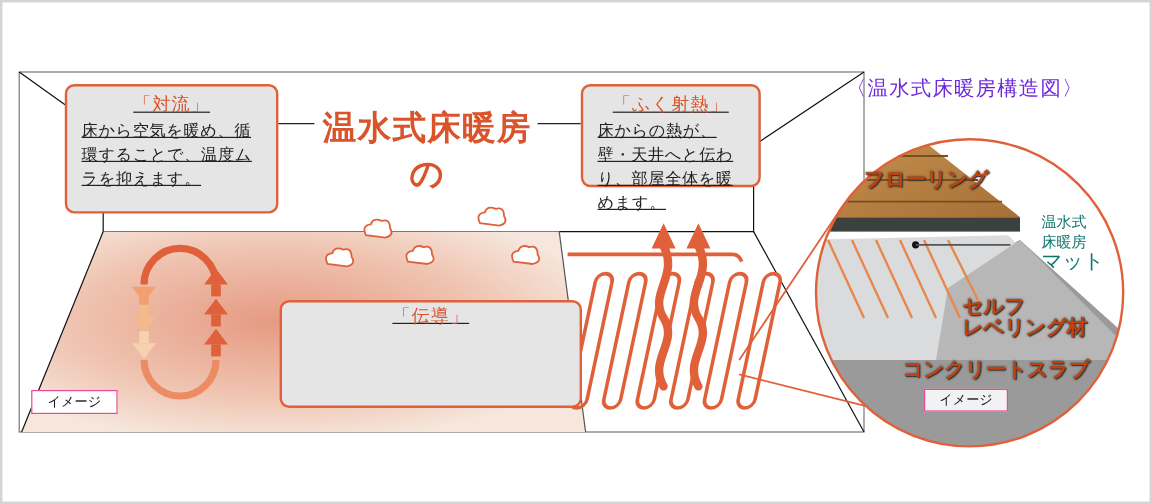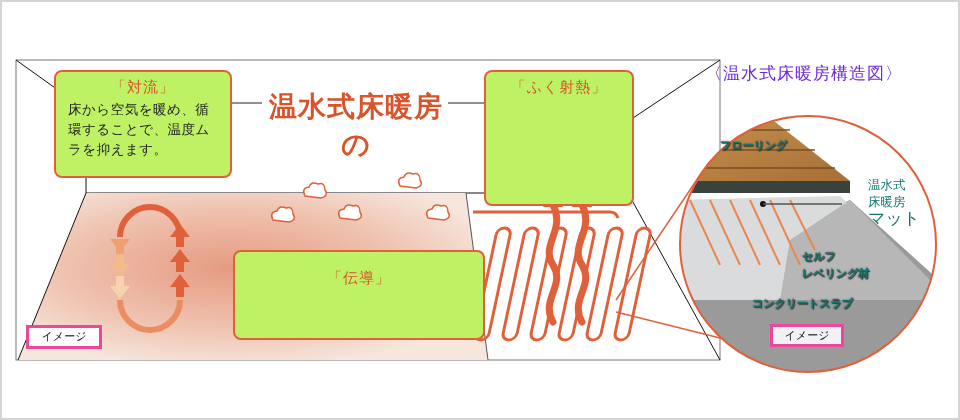--- a/index.html
+++ b/index.html
@@ -1,29 +1,29 @@
 <!DOCTYPE html>
 <html><head>
 <meta charset="utf-8">
 <style>
   html,body{margin:0;padding:0;}
   body{width:960px;height:420px;position:relative;background:#fff;font-family:"DejaVu Sans","Liberation Sans",sans-serif;overflow:hidden;}
   .frame{position:absolute;left:0;top:0;width:956px;height:416px;border:2px solid #d4d4d4;}
   svg.scene{position:absolute;left:0;top:0;}
-  .callout{position:absolute;background:#bef264;border:2px solid #e0603a;border-radius:8px;box-sizing:border-box;color:#222;}
+  .callout{position:absolute;background:#e5e5e5;border:2px solid #e0603a;border-radius:8px;box-sizing:border-box;color:#222;text-decoration:underline;}
   .callout .ttl{color:#d9532b;text-align:center;font-size:15px;margin-top:6px;letter-spacing:1px;}
   .callout .txt{font-size:13.5px;line-height:20px;padding:2px 10px 0 12px;letter-spacing:.5px;}
   .title{position:absolute;color:#d9532b;font-weight:bold;text-align:center;letter-spacing:1px;}
   .title .l1{font-size:28px;}
   .title .l2{font-size:23px;margin-top:2px;}
   .title .l2 .big{font-size:29px;}
-  .tag{position:absolute;background:#fff;border:3px solid #ec4899;font-size:11px;text-align:center;color:#111;}
+  .tag{position:absolute;background:#fff;border:1px solid #ec4899;font-size:11px;text-align:center;color:#111;}
   .diag-title{position:absolute;left:705px;top:62px;font-size:17px;color:#6d28d9;letter-spacing:1px;}
   .lbl{position:absolute;font-size:12.5px;color:#0f766e;line-height:17px;}
-  .lbl-w{position:absolute;font-size:11px;font-weight:bold;color:#0f766e;text-shadow:0 0 2px #333,1px 1px 1px #333;}
+  .lbl-w{position:absolute;font-size:17px;font-weight:bold;color:#c2410c;text-shadow:0 0 2px #333,1px 1px 1px #333;}
 </style>
 </head>
 <body>
 
 <div class="frame"></div>
 
 <svg class="scene" width="960" height="420">
   <defs>
     <radialGradient id="warm" cx="0.45" cy="0.45" r="0.6">
       <stop offset="0" stop-color="#e69a82"></stop>
@@ -128,26 +128,27 @@
 
 <div class="title" style="left:266px;top:88px;width:180px;">
   <div class="l1">温水式床暖房の</div>
 </div>
 
 <div class="callout" style="left:54px;top:70px;width:178px;height:108px;">
   <div class="ttl">「対流」</div>
   <div class="txt">床から空気を暖め、循環することで、温度ムラを抑えます。</div>
 </div>
 
-<div class="callout" style="left:484px;top:70px;width:150px;height:136px;">
+<div class="callout" style="left:484px;top:70px;width:150px;height:86px;">
   <div class="ttl">「ふく射熱」</div>
+  <div class="txt">床からの熱が、壁・天井へと伝わり、部屋全体を暖めます。</div>
 </div>
 
 <div class="callout" style="left:233px;top:250px;width:252px;height:90px;">
-  <div class="ttl" style="margin-top:17px">「伝導」</div>
+  <div class="ttl" style="margin-top:2px">「伝導」</div>
 </div>
 
 <div class="tag" style="left:26px;top:325px;width:70px;height:18px;line-height:18px;">イメージ</div>
 
 <div class="diag-title">〈温水式床暖房構造図〉</div>
 
 <div class="lbl-w" style="left:720px;top:138px;">フローリング</div>
 <div class="lbl" style="left:868px;top:176px;">
   <div>温水式</div>
   <div>床暖房</div>

